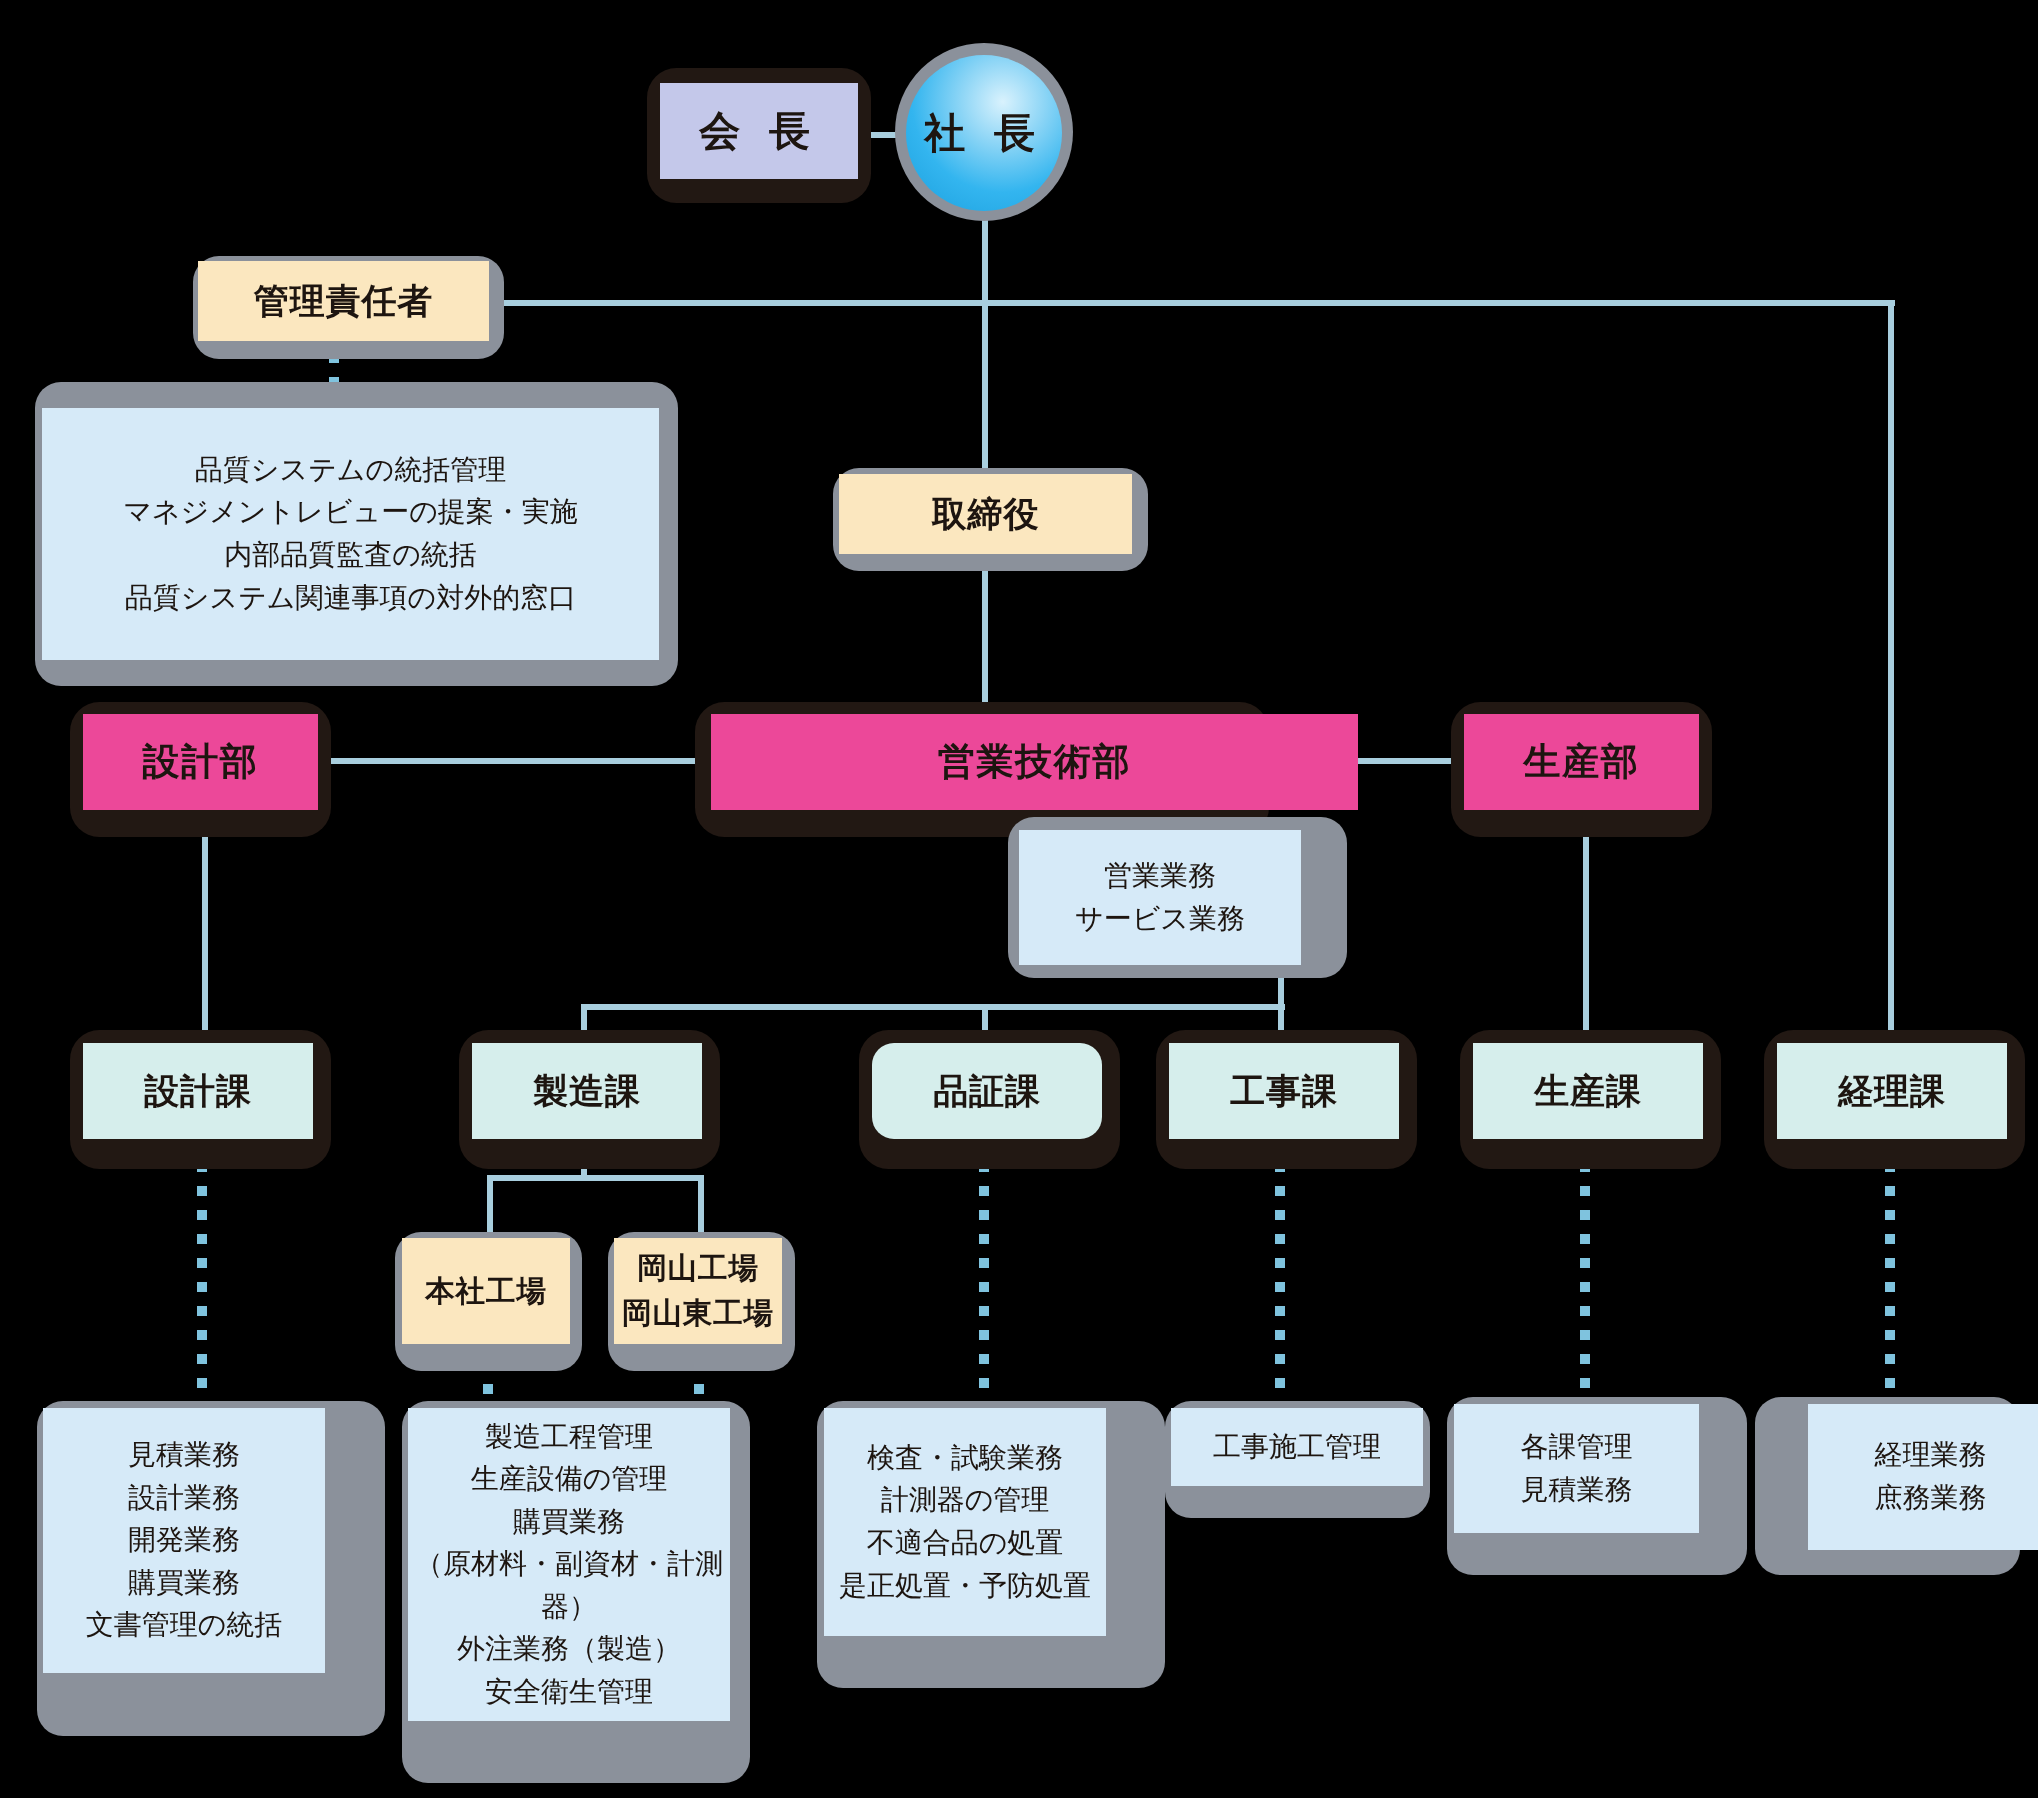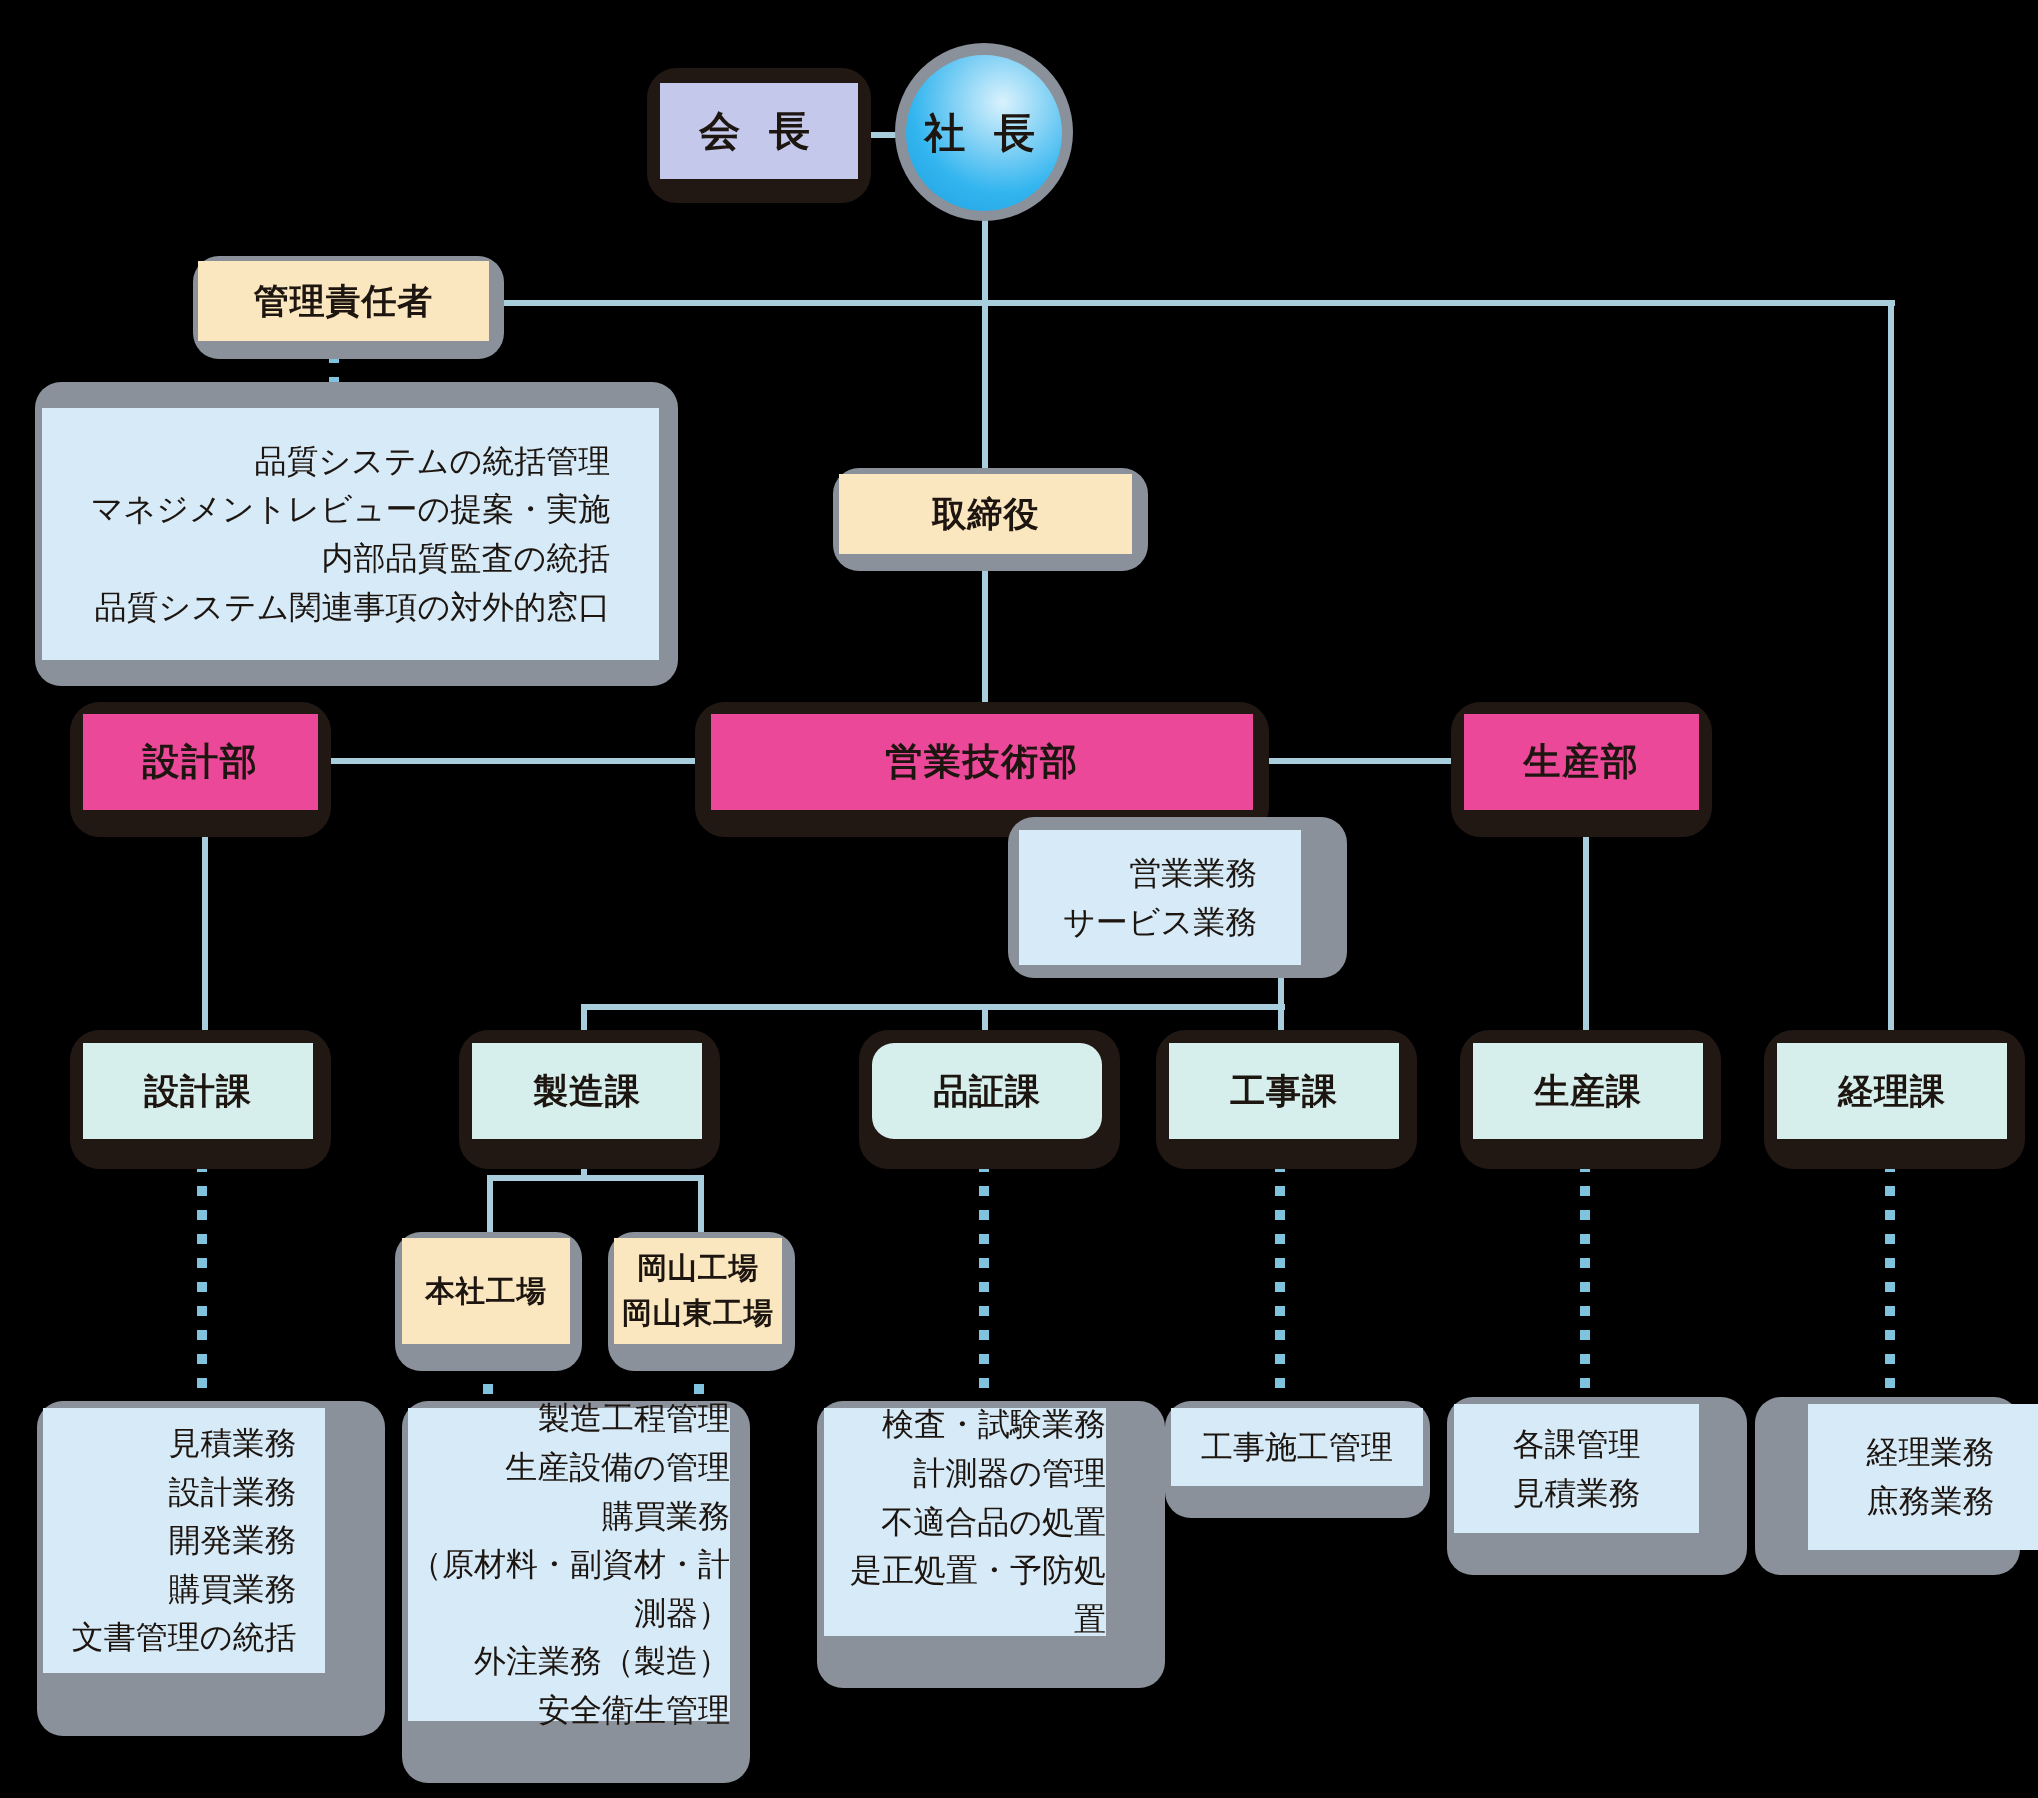--- a/index.html
+++ b/index.html
@@ -48,21 +48,21 @@
   .sphere{
     position:absolute;border-radius:50%;
     background:radial-gradient(circle at 62% 30%,#d9f2fd 0%,#8fd6f6 28%,#33b5ef 62%,#1a9fdd 100%);
     display:flex;align-items:center;justify-content:center;
     color:#1d1510;
   }
 
   .t-xl {font-size:41px;font-weight:700;letter-spacing:8.7px;}
   .t-lg {font-size:37px;font-weight:700;letter-spacing:1.7px;}
   .t-md {font-size:35px;font-weight:700;letter-spacing:0.9px;}
-  .t-sm {font-size:32px;font-weight:400;letter-spacing:0px;text-align:right;}
+  .t-sm {font-size:28px;font-weight:400;letter-spacing:0px;}
   .t-fac{font-size:29.5px;font-weight:700;letter-spacing:0.9px;}
 </style>
 </head>
 <body>
 
 <div id="stage">
 
   <div class="line vline" style="left:982px;top:187px;height:313px;"></div>
 
   <div class="line vline" style="left:982px;top:556px;height:174px;"></div>
@@ -119,21 +119,21 @@
 内部品質監査の統括
 品質システム関連事項の対外的窓口</div>
 
   <div class="shellGray" style="left:833px;top:468px;width:315px;height:103px;"></div>
   <div class="face f-peach t-md" style="left:839px;top:474px;width:293px;height:80px;">取締役</div>
 
   <div class="shellDark" style="left:70px;top:702px;width:261px;height:135px;"></div>
   <div class="face f-green t-lg" style="left:83px;top:714px;width:235px;height:96px;">設計部</div>
 
   <div class="shellDark" style="left:695px;top:702px;width:574px;height:135px;"></div>
-  <div class="face f-green t-lg" style="left:711px;top:714px;width:542px;height:96px;">営業技術部</div>
+  <div class="face f-green t-lg" style="left:711px;top:714px;width:647px;height:96px;">営業技術部</div>
 
   <div class="shellDark" style="left:1451px;top:702px;width:261px;height:135px;"></div>
   <div class="face f-green t-lg" style="left:1464px;top:714px;width:235px;height:96px;">生産部</div>
 
   <div class="shellGray" style="left:1008px;top:817px;width:339px;height:161px;"></div>
   <div class="face f-blue t-sm" style="left:1019px;top:830px;width:282px;height:135px;flex-direction:column;">営業業務
 サービス業務</div>
 
   <div class="shellDark" style="left:70px;top:1030px;width:261px;height:139px;"></div>
   <div class="face f-mint t-md" style="left:83px;top:1043px;width:230px;height:96px;">設計課</div>

